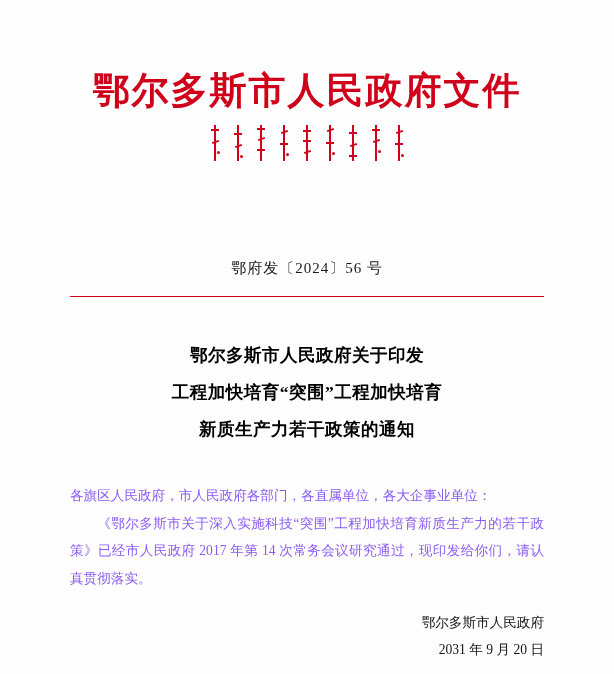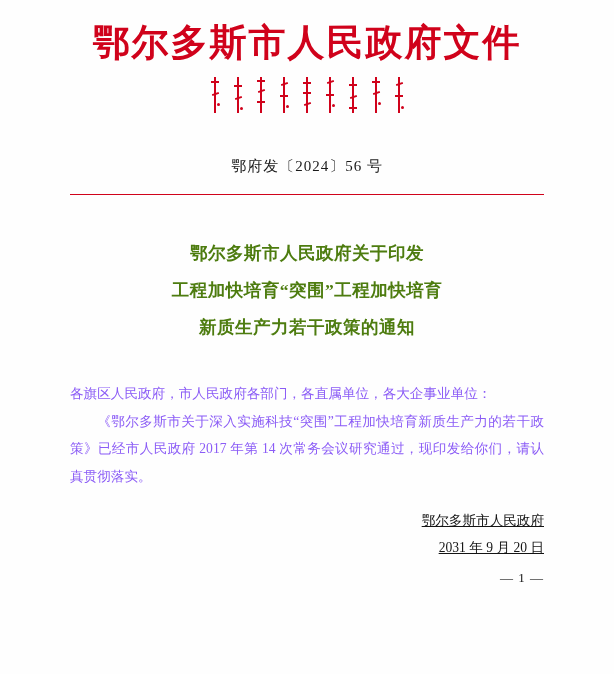--- a/index.html
+++ b/index.html
@@ -17,21 +17,21 @@
   }
   .page {
     position: relative;
     width: 614px;
     height: 674px;
     background: #fefefe;
     padding: 0;
   }
   
   .doc-header {
-    padding-top: 24px;
+    padding-top: 72px;
     text-align: center;
   }
   .doc-title-red {
     font-family: "Liberation Serif", "DejaVu Serif", serif;
     font-weight: bold;
     font-size: 37px;
     letter-spacing: 2px;
     color: #d0021b;
     line-height: 1.05;
     white-space: nowrap;
@@ -75,60 +75,59 @@
   .mong-glyph .dot {
     position: absolute;
     left: 6px;
     width: 3px;
     height: 3px;
     background: #d0021b;
     border-radius: 50%;
   }
   
   .doc-number {
-    margin-top: 40px;
+    margin-top: 94px;
     text-align: center;
     font-size: 15px;
     letter-spacing: 1px;
     color: #1a1a1a;
   }
   .red-rule {
     margin: 18px 70px 0 70px;
     height: 1.6px;
     background: #d0021b;
   }
   
   .title-block {
     margin-top: 40px;
     text-align: center;
     font-weight: bold;
     font-size: 17.5px;
     line-height: 2.1;
     letter-spacing: 0.5px;
-    color: #4d7c0f;
+    color: #000000;
   }
   
   .body-block {
     margin: 34px 70px 0 70px;
     font-size: 13.6px;
     line-height: 2.05;
     text-align: justify;
     color: #8b5cf6;
   }
   .body-block p { margin: 0; }
   .indent { text-indent: 2em; }
   
   .signature {
     margin-top: 16px;
     margin-right: 70px;
     text-align: right;
     font-size: 13.6px;
     line-height: 2.0;
     color: #141414;
-    text-decoration: underline;
   }
   .page-num {
     margin-top: 8px;
     margin-right: 70px;
     text-align: right;
     font-size: 13px;
     color: #141414;
     letter-spacing: 1px;
   }
 </style>

